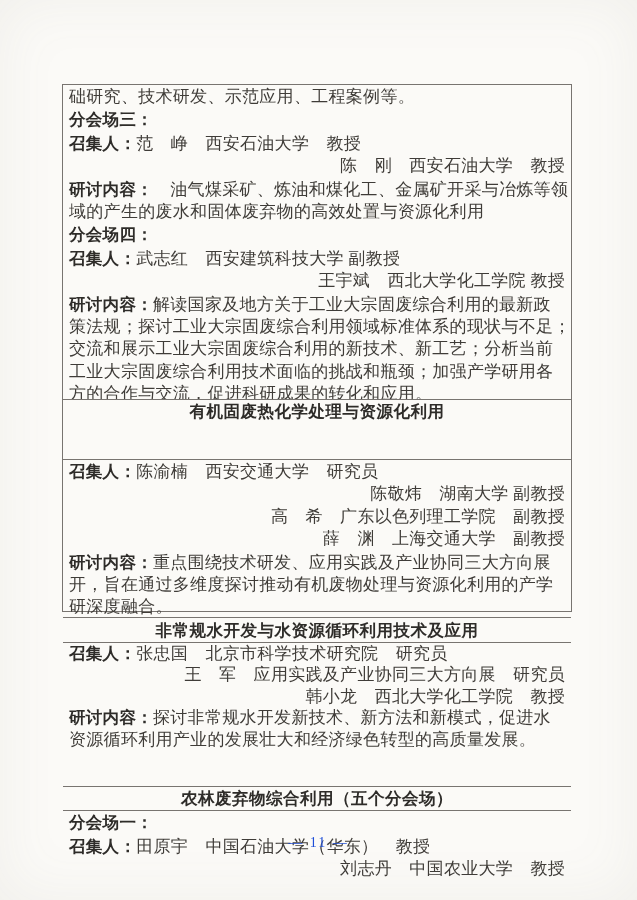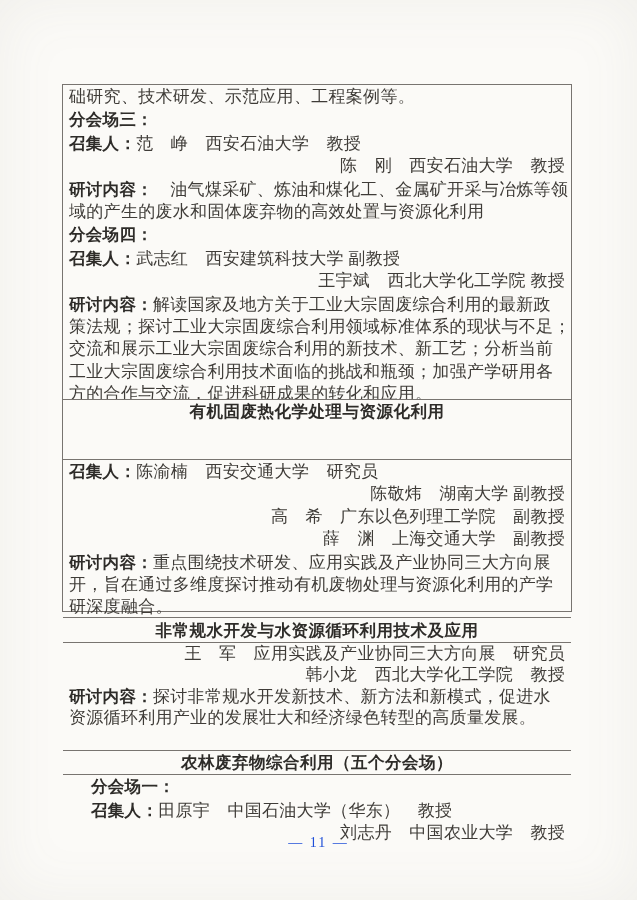--- a/index.html
+++ b/index.html
@@ -33,31 +33,31 @@
     box-sizing: border-box;
     padding: 0 6px;
     overflow: hidden;
   }
   .row + .row { border-top: 1px solid #787470; }
   .r0 { height: 314px; padding-top: 1px; }
   .rh1 { height: 24px; }
   .r2 { height: 158px; margin-top: 36px; }
   .rh3 { height: 25px; }
   .r4 { height: 108px; }
-  .rh5 { height: 24px; }
+  .rh5 { height: 24px; margin-top: 36px; }
   .r6 { height: 69px; }
   .line {
     white-space: nowrap;
     line-height: 22.4px;
     font-size: 17px;
     letter-spacing: 0.3px;
     color: #3f3c38;
   }
   .r4 .line { line-height: 21.4px; }
-  .r6 .line { line-height: 22.6px; margin-left: 22px; }
+  .r6 .line { line-height: 22.6px; }
   .ind { padding-left: 69px; text-align: right; }
   .lbl {
     font-weight: 700;
     color: #2e2c29;
     font-family: "Liberation Sans", "DejaVu Sans", sans-serif;
     font-size: 16.5px;
   }
   .hdr {
     text-align: center;
     font-weight: 700;
@@ -113,20 +113,21 @@
       <div class="line"><span class="lbl">研讨内容：</span><span class="txt">重点围绕技术研发、应用实践及产业协同三大方向展</span></div>
       <div class="line"><span class="txt">开，旨在通过多维度探讨推动有机废物处理与资源化利用的产学</span></div>
       <div class="line"><span class="txt">研深度融合。</span></div>
     </section>
 
     <section class="row rh3">
       <div class="hdr">非常规水开发与水资源循环利用技术及应用</div>
     </section>
 
     <section class="row r4">
+      <div class="line"><span class="lbl">召集人：</span><span class="txt">张忠国　北京市科学技术研究院　研究员</span></div>
       <div class="line ind"><span class="txt">王　军　应用实践及产业协同三大方向展　研究员</span></div>
       <div class="line ind"><span class="txt">韩小龙　西北大学化工学院　教授</span></div>
       <div class="line"><span class="lbl">研讨内容：</span><span class="txt">探讨非常规水开发新技术、新方法和新模式，促进水</span></div>
       <div class="line"><span class="txt">资源循环利用产业的发展壮大和经济绿色转型的高质量发展。</span></div>
     </section>
 
     <section class="row rh5">
       <div class="hdr">农林废弃物综合利用（五个分会场）</div>
     </section>
 

